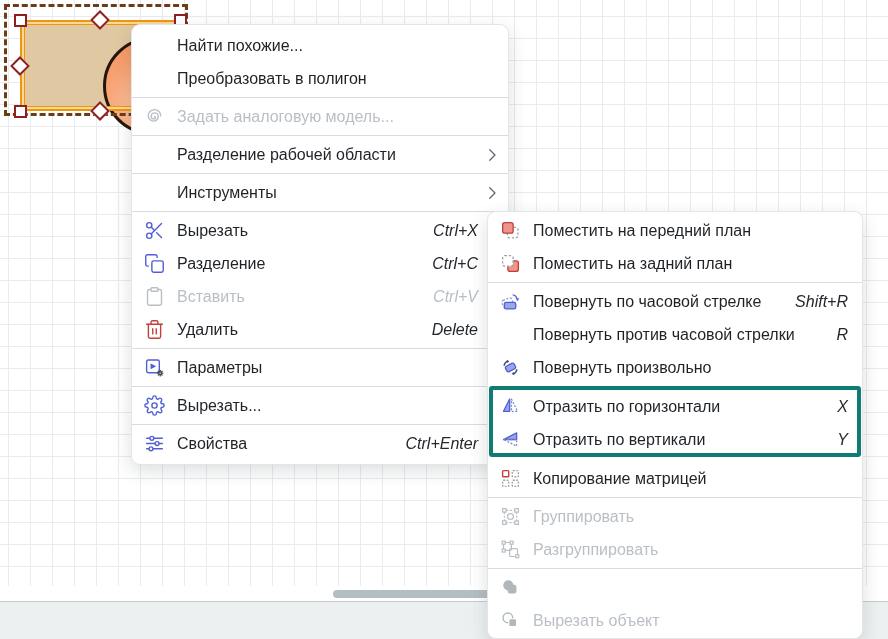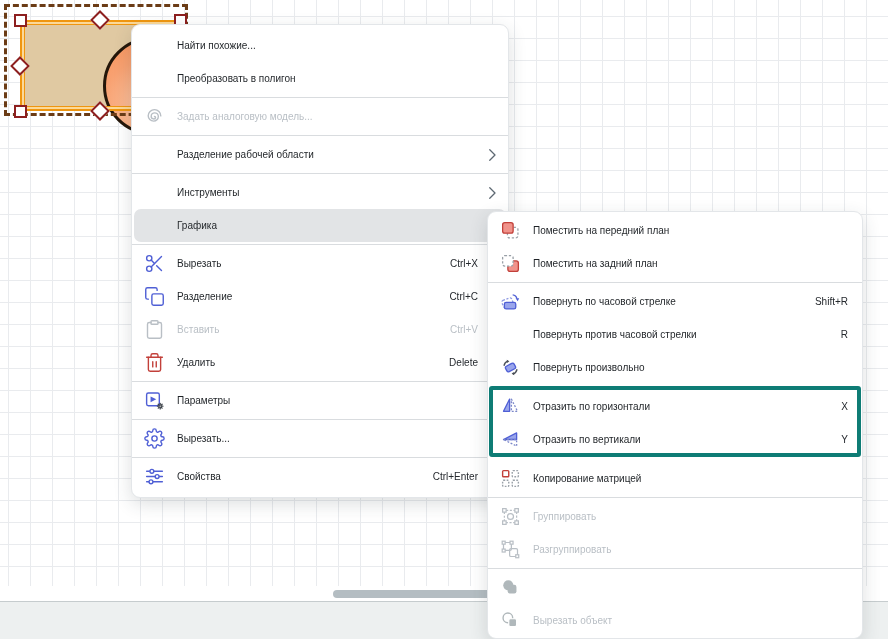--- a/index.html
+++ b/index.html
@@ -39,26 +39,26 @@
     border:2px solid var(--handle-border);box-sizing:border-box;}
   .h-dm{position:absolute;width:14px;height:14px;background:#fff;z-index:6;
     border:2px solid var(--handle-border);box-sizing:border-box;transform:rotate(45deg);}
 
   
   .menu{position:absolute;background:#fff;border:1px solid #e3e6e9;border-radius:9px;
     box-shadow:0 6px 18px rgba(45,55,65,.16);box-sizing:border-box;}
   #main-menu{left:131px;top:24px;width:378px;padding:4px 0;z-index:10;}
   #sub-menu{left:487px;top:211px;width:376px;height:428px;padding:2px 0 0;z-index:11;overflow:hidden;}
 
-  .row{height:33px;display:flex;align-items:center;padding-left:12px;font-size:10px;
+  .row{height:33px;display:flex;align-items:center;padding-left:12px;font-size:16px;
     color:var(--menu-text);position:relative;cursor:default;white-space:nowrap;}
   .row .ic{width:21px;height:21px;margin-right:12px;flex:none;}
   .row .ic svg{display:block;}
   .row .sp{flex:1;}
-  .row .sc{color:#25292e;}
+  .row .sc{color:#25292e;font-style:italic;}
   #main-menu .sc{margin-right:30px;}
   #sub-menu .sc{margin-right:14px;}
   .chev{width:18px;height:18px;margin-right:7px;flex:none;}
   .row.dis,.row.dis .sc{color:var(--disabled-gray);}
   .row.hl{background:#e2e4e6;border-radius:7px;margin:0 2px;padding-left:10px;}
   .sep{height:1px;background:var(--separator);margin:2px 0;}
   .spacer{height:6px;}
   .teal-box{position:absolute;left:1px;right:1px;top:174px;height:71px;z-index:3;
     border:4px solid var(--highlight-teal);border-radius:3px;box-sizing:border-box;pointer-events:none;}
 </style>
@@ -121,28 +121,20 @@
 
   <div class="row">
     <span class="ic"></span>
     <span>Инструменты</span>
     <span class="sp"></span>
     <svg class="chev" viewBox="0 0 24 24" fill="none" stroke="#5d6872" stroke-width="1.7" stroke-linecap="round" stroke-linejoin="round">
         <polyline points="9 5 16 12 9 19"></polyline>
       </svg>
   </div>
 
-  <div class="row hl">
-    <span class="ic"></span>
-    <span>Графика</span>
-    <span class="sp"></span>
-    <svg class="chev" viewBox="0 0 24 24" fill="none" stroke="#5d6872" stroke-width="1.7" stroke-linecap="round" stroke-linejoin="round">
-        <polyline points="9 5 16 12 9 19"></polyline>
-      </svg>
-  </div>
 
   <div class="sep"></div>
 
   <div class="row">
     <span class="ic">
       <svg width="21" height="21" viewBox="0 0 24 24" fill="none" stroke="#4f5fd5" stroke-width="1.6" stroke-linecap="round" stroke-linejoin="round">
         <circle cx="6" cy="6" r="3"></circle>
           <circle cx="6" cy="18" r="3"></circle>
         <line x1="20" y1="4" x2="8.12" y2="15.88"></line>
           <line x1="14.47" y1="14.48" x2="20" y2="20"></line>

